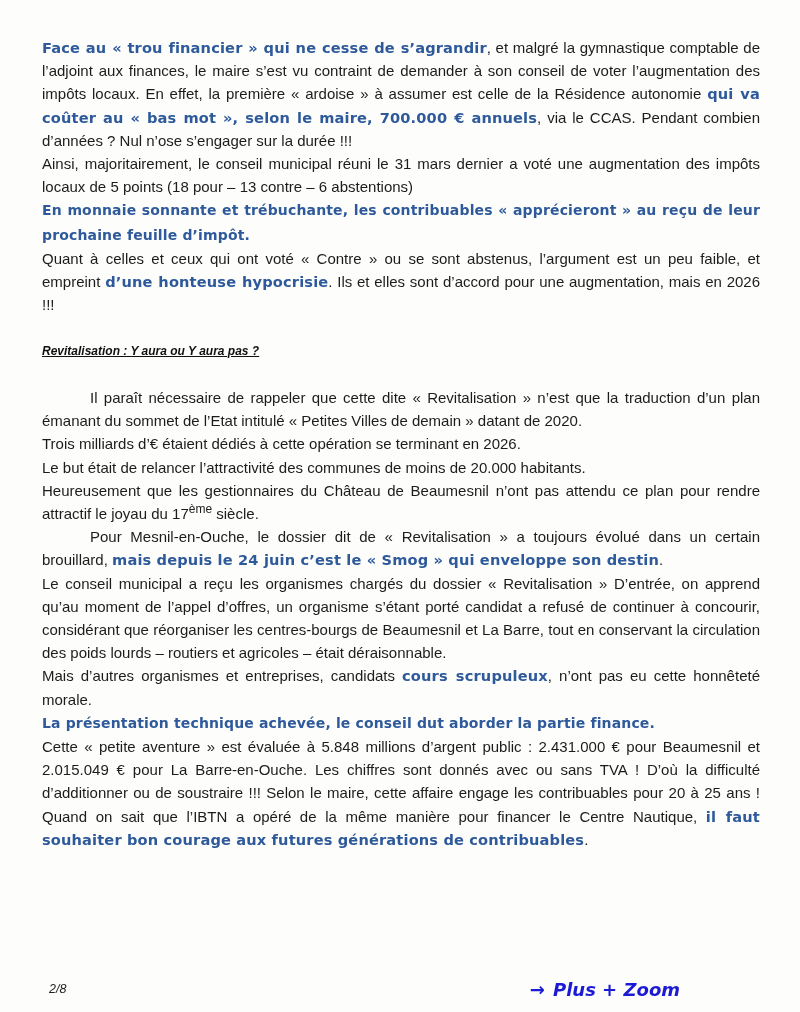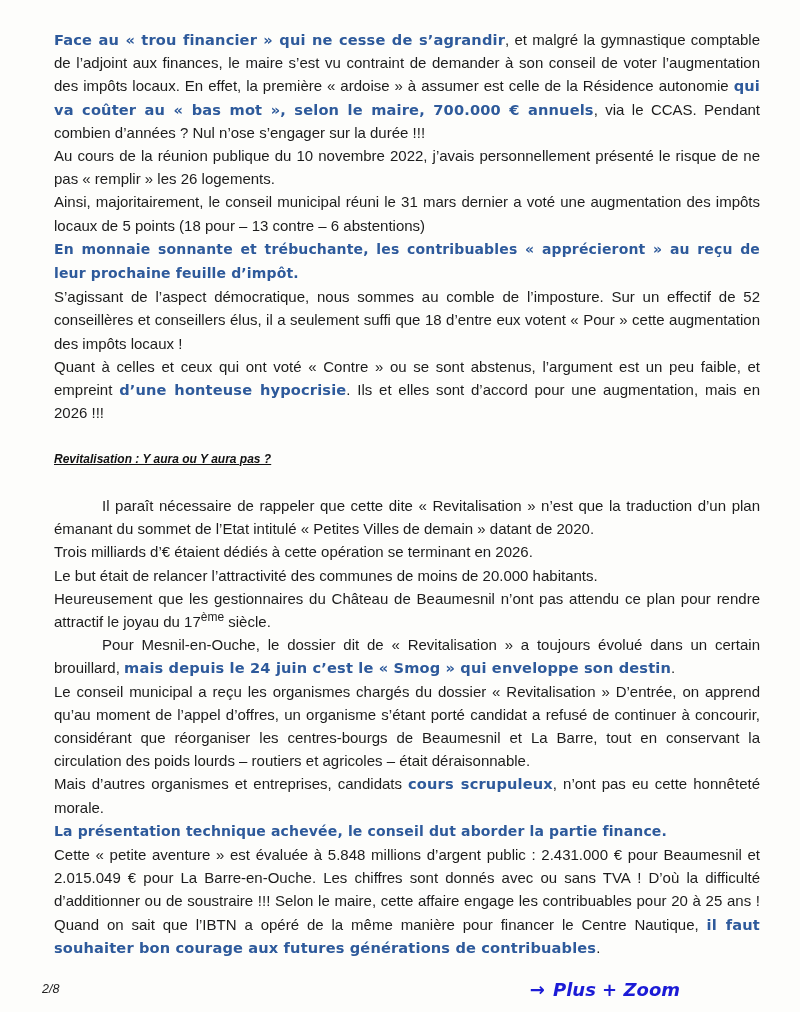--- a/index.html
+++ b/index.html
@@ -5,22 +5,21 @@
   html, body { margin: 0; padding: 0; }
   body {
     width: 800px; height: 1012px;
     background: #fdfdfb;
     font-family: "Liberation Sans", sans-serif;
     color: #1c1c1c;
     overflow: hidden;
     position: relative;
   }
   .page {
-    padding: 28px 40px 0 42px;
-    margin-left: 12px;
+    padding: 36px 40px 0 42px;
   }
   .para {
     margin: 0;
     text-align: justify;
     font-size: 15px;
     line-height: 23.2px;
     color: #1c1c1c;
   }
   .para.indent { text-indent: 48px; }
   .accent {
@@ -37,21 +36,21 @@
     font-size: 12px;
     line-height: 23.2px;
     font-weight: 700;
     font-style: italic;
     text-decoration: underline;
     color: #111;
   }
   .spacer { height: 23.2px; }
   .footer {
     position: absolute;
-    left: 0; right: 0;
+    left: 7px; right: 0;
     top: 972px;
     height: 34px;
     display: flex;
     align-items: center;
     justify-content: space-between;
     padding: 0 42px;
   }
   .page-num {
     font-style: italic;
     font-size: 12.5px;
@@ -68,24 +67,22 @@
     gap: 8px;
     align-items: center;
   }
 </style>
 </head>
 <body>
 
 <div class="page">
   <div>
       <p class="para"><span class="accent">Face au « trou financier » qui ne cesse de s’agrandir</span><span class="plain">, et malgré la gymnastique comptable de l’adjoint aux finances, le maire s’est vu contraint de demander à son conseil de voter l’augmentation des impôts locaux. En effet, la première « ardoise » à assumer est celle de la Résidence autonomie </span><span class="accent">qui va coûter au « bas mot », selon le maire, 700.000 € annuels</span><span class="plain">, via le CCAS. Pendant combien d’années ? Nul n’ose s’engager sur la durée !!!</span></p>
-      <p class="para"><span class="plain">Au cours de la réunion publique du 10 novembre 2022, j’avais personnellement présenté le risque de ne pas « remplir » les 26 logements.</span></p>
       <p class="para"><span class="plain">Ainsi, majoritairement, le conseil municipal réuni le 31 mars dernier a voté une augmentation des impôts locaux de 5 points (18 pour – 13 contre – 6 abstentions)</span></p>
       <p class="para blue-para"><span class="accent">En monnaie sonnante et trébuchante, les contribuables « apprécieront » au reçu de leur prochaine feuille d’impôt.</span></p>
-      <p class="para"><span class="plain">S’agissant de l’aspect démocratique, nous sommes au comble de l’imposture. Sur un effectif de 52 conseillères et conseillers élus, il a seulement suffi que 18 d’entre eux votent « Pour » cette augmentation des impôts locaux !</span></p>
       <p class="para"><span class="plain">Quant à celles et ceux qui ont voté « Contre » ou  se sont abstenus, l’argument est un peu faible, et empreint </span><span class="accent">d’une  honteuse hypocrisie</span><span class="plain">. Ils et elles sont d’accord pour une augmentation, mais en 2026 !!!</span></p>
       <div class="spacer"></div>
       <p class="heading"><span class="plain">Revitalisation : Y aura ou Y aura pas ?</span></p>
       <div class="spacer"></div>
       <p class="para indent"><span class="plain">Il paraît nécessaire de rappeler que cette dite « Revitalisation » n’est que la traduction d’un plan émanant du sommet de l’Etat intitulé « Petites Villes de demain » datant de 2020.</span></p>
       <p class="para"><span class="plain">Trois milliards d’€ étaient dédiés à cette opération se terminant en 2026.</span></p>
       <p class="para"><span class="plain">Le but était de relancer l’attractivité des communes de moins de 20.000 habitants.</span></p>
       <p class="para"><span class="plain">Heureusement que les gestionnaires du Château de Beaumesnil n’ont pas attendu ce plan pour rendre attractif le joyau du 17</span><sup class="plain">ème</sup><span class="plain"> siècle.</span></p>
       <p class="para indent"><span class="plain">Pour Mesnil-en-Ouche, le dossier dit de « Revitalisation » a toujours évolué dans un certain brouillard, </span><span class="accent">mais depuis le 24 juin c’est le « Smog » qui enveloppe son destin</span><span class="plain">.</span></p>
       <p class="para"><span class="plain">Le conseil municipal a reçu les organismes chargés du dossier « Revitalisation » D’entrée, on apprend qu’au moment de l’appel d’offres, un organisme s’étant porté candidat  a refusé de continuer à concourir, considérant que réorganiser les centres-bourgs de Beaumesnil et La Barre, tout en conservant la circulation des poids lourds – routiers et agricoles – était déraisonnable.</span></p>

